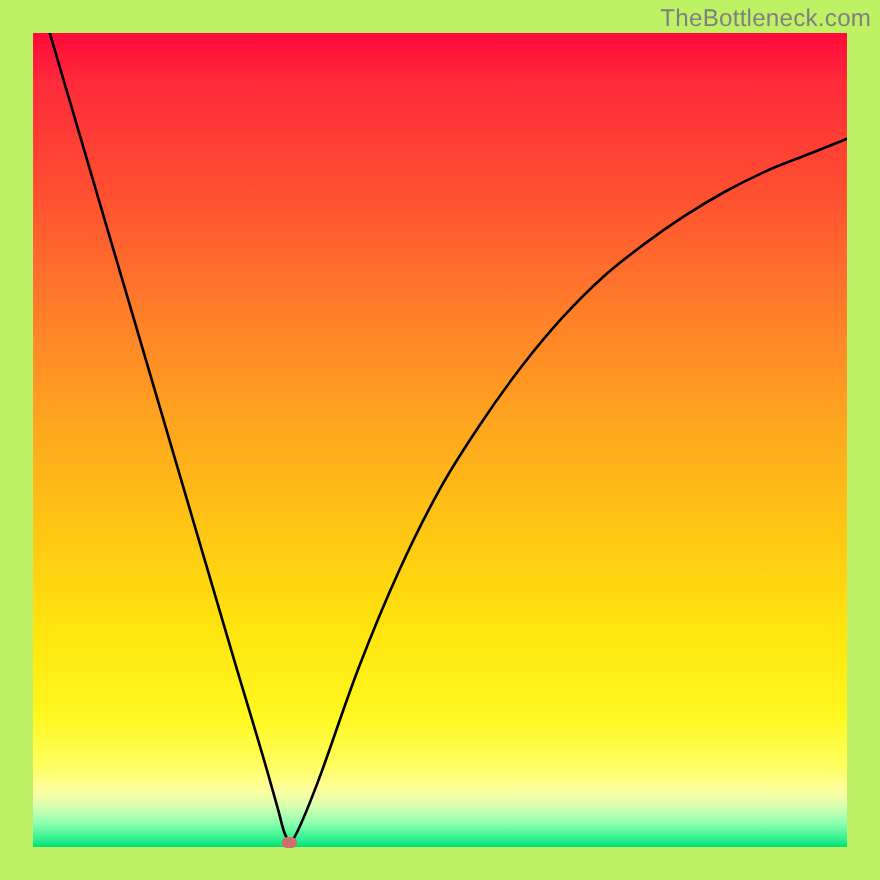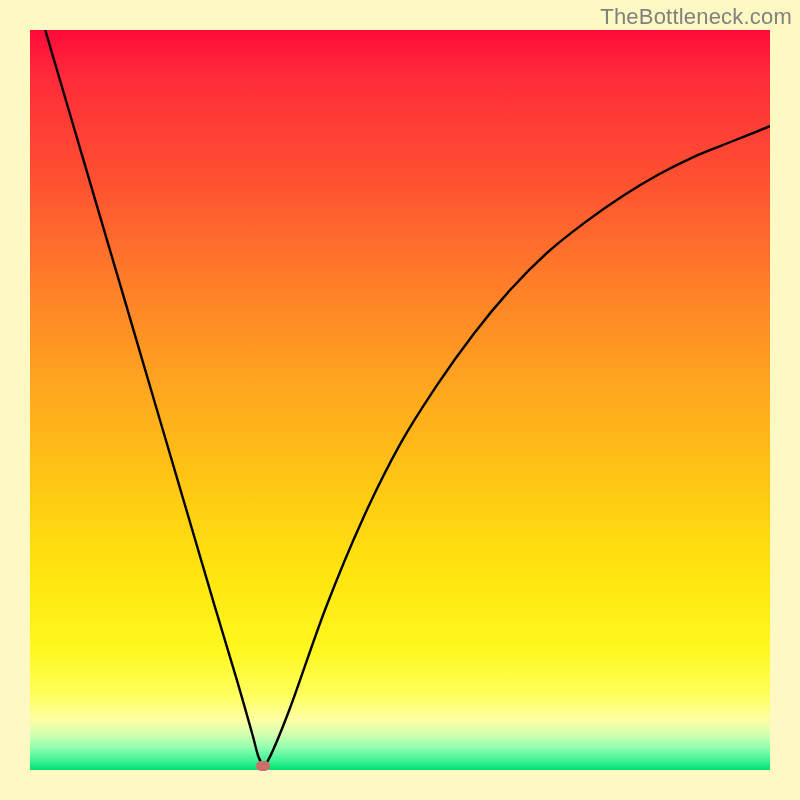--- a/index.html
+++ b/index.html
@@ -10,21 +10,21 @@
     background: #000;
     overflow: hidden;
     font-family: Arial, Helvetica, sans-serif;
   }
   .frame {
     position: absolute;
     left: 0;
     top: 0;
     width: 800px;
     height: 800px;
-    background: #fef9c3;
+    background: #bef264;
   }
   .plot {
     position: absolute;
     left: 30px;
     top: 30px;
     width: 740px;
     height: 740px;
     background: linear-gradient(
       to bottom,
       #ff0a3a 0%,

